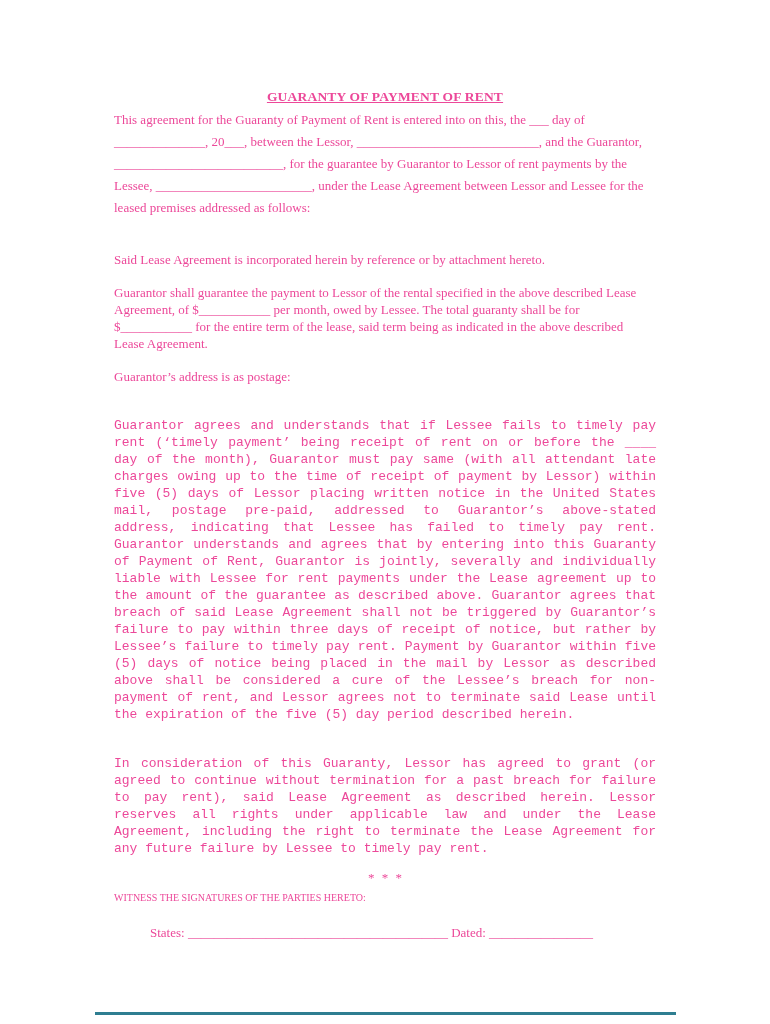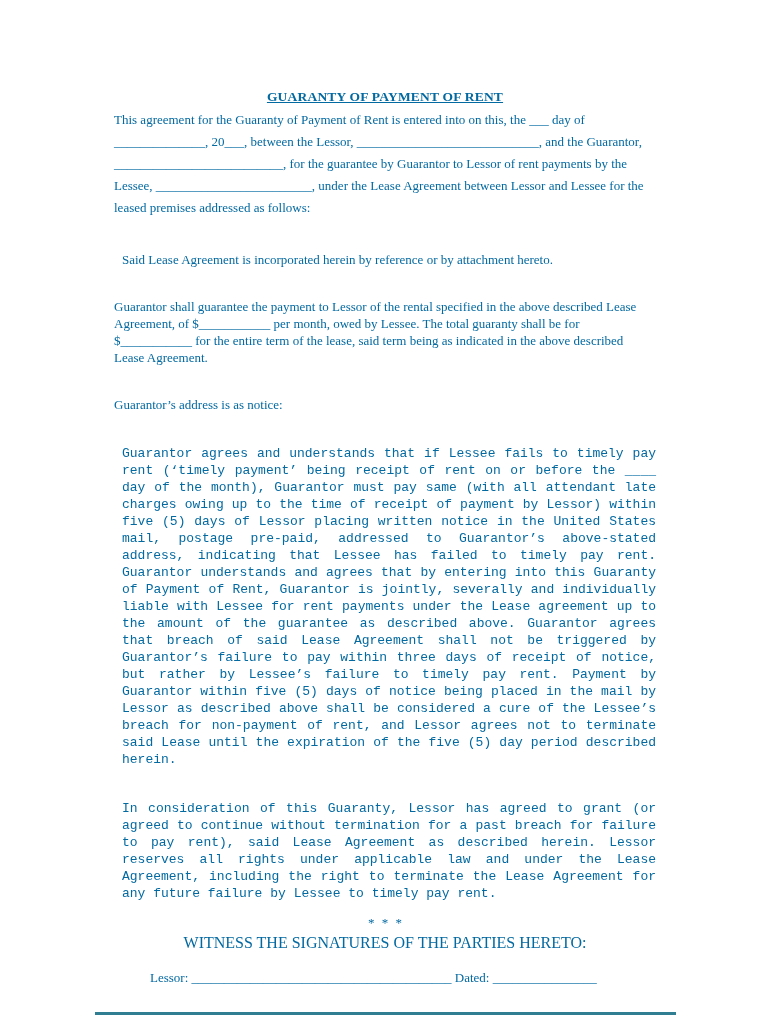--- a/index.html
+++ b/index.html
@@ -3,44 +3,44 @@
 <meta charset="utf-8">
 <style>
   * { margin: 0; padding: 0; box-sizing: border-box; }
   html, body { background: #ffffff; }
   .page {
     position: relative;
     width: 770px;
     height: 1024px;
     background: #ffffff;
     font-family: "Liberation Serif", serif;
-    color: #0369a1;
+    color: #ec4899;
     overflow: hidden;
   }
   .content {
     position: absolute;
     left: 114px;
     top: 88px;
     width: 542px;
     font-size: 13px;
     line-height: 17px;
   }
   .title {
     font-size: 13.5px;
     font-weight: bold;
     text-align: center;
     text-decoration: underline;
     letter-spacing: 0.2px;
   }
-  .para { margin-top: 30px; text-align: left; }
+  .para { margin-top: 16px; text-align: left; }
   .intro { margin-top: 4px; line-height: 22px; }
-  .gap-lg { margin-top: 32px; margin-left: 8px; }
+  .gap-lg { margin-top: 32px; }
   .justify { text-align: justify; font-family: Liberation Mono, monospace; }
   .separator { margin-top: 12px; text-align: center; word-spacing: 4px; font-weight: normal; }
-  .witness { margin-top: 3px; text-align: center; font-size: 16px; }
+  .witness { margin-top: 3px; text-align: left; font-size: 10px; }
   .sig-row { margin-top: 18px; padding-left: 36px; white-space: nowrap; }
   .sig-row + .sig-row { margin-top: 15px; }
   .footer-rule {
     position: absolute;
     left: 95px;
     top: 1012px;
     width: 581px;
     height: 3px;
     background: #2f7e91;
   }
@@ -52,33 +52,33 @@
   <div class="content">
 
     <h1 class="title">GUARANTY OF PAYMENT OF RENT</h1>
 
     <p class="para intro">This agreement for the Guaranty of Payment of Rent is entered into on this, the ___ day of ______________, 20___, between the Lessor, ____________________________, and the Guarantor, __________________________, for the guarantee by Guarantor to Lessor of rent payments by the Lessee, ________________________, under the Lease Agreement between Lessor and Lessee for the leased premises addressed as follows:</p>
 
     <p class="para gap-lg">Said Lease Agreement is incorporated herein by reference or by attachment hereto.</p>
 
     <p class="para">Guarantor shall guarantee the payment to Lessor of the rental specified in the above described Lease Agreement, of $___________ per month, owed by Lessee.  The total guaranty shall be for $___________ for the entire term of the lease, said term being as indicated in the above described Lease Agreement.</p>
 
-    <p class="para">Guarantor’s address is as notice:</p>
+    <p class="para">Guarantor’s address is as postage:</p>
 
     <p class="para gap-lg justify">Guarantor agrees and understands that if Lessee fails to timely pay rent (‘timely payment’ being receipt of rent on or before the ____ day of the month), Guarantor must pay same (with all attendant late charges owing up to the time of receipt of payment by Lessor) within five (5) days of Lessor placing written notice in the United States mail, postage pre-paid, addressed to Guarantor’s above-stated address, indicating that Lessee has failed to timely pay rent.  Guarantor understands and agrees that by entering into this Guaranty of Payment of Rent, Guarantor is jointly, severally and individually liable with Lessee for rent payments under the Lease agreement up to the amount of the guarantee as described above.  Guarantor agrees that breach of said Lease Agreement shall not be triggered by Guarantor’s failure to pay within three days of receipt of notice, but rather by Lessee’s failure to timely pay rent.  Payment by Guarantor within five (5) days of notice being placed in the mail by Lessor as described above shall be considered a cure of the Lessee’s breach for non-payment of rent, and Lessor agrees not to terminate said Lease until the expiration of the five (5) day period described herein.</p>
 
 
     <p class="para gap-lg justify">In consideration of this Guaranty, Lessor has agreed to grant (or agreed to continue without termination for a past breach for failure to pay rent), said Lease Agreement as described herein.  Lessor reserves all rights under applicable law and under the Lease Agreement, including the right to terminate the Lease Agreement for any future failure by Lessee to timely pay rent.</p>
 
     <p class="separator">* * *</p>
 
     <p class="witness">WITNESS THE SIGNATURES OF THE PARTIES HERETO:</p>
 
     <div class="sig-row">
-      <span>Lessor:</span>
+      <span>States:</span>
       <span class="blank">________________________________________</span>
       <span>Dated:</span>
       <span class="blank">________________</span>
     </div>
 
 
   </div>
 
   <div class="footer-rule" style="background: rgb(47, 126, 145);"></div>
 </div>

